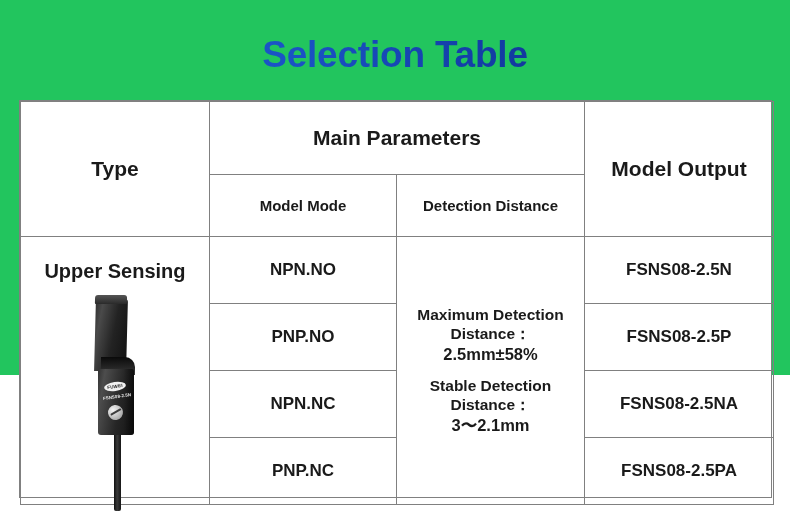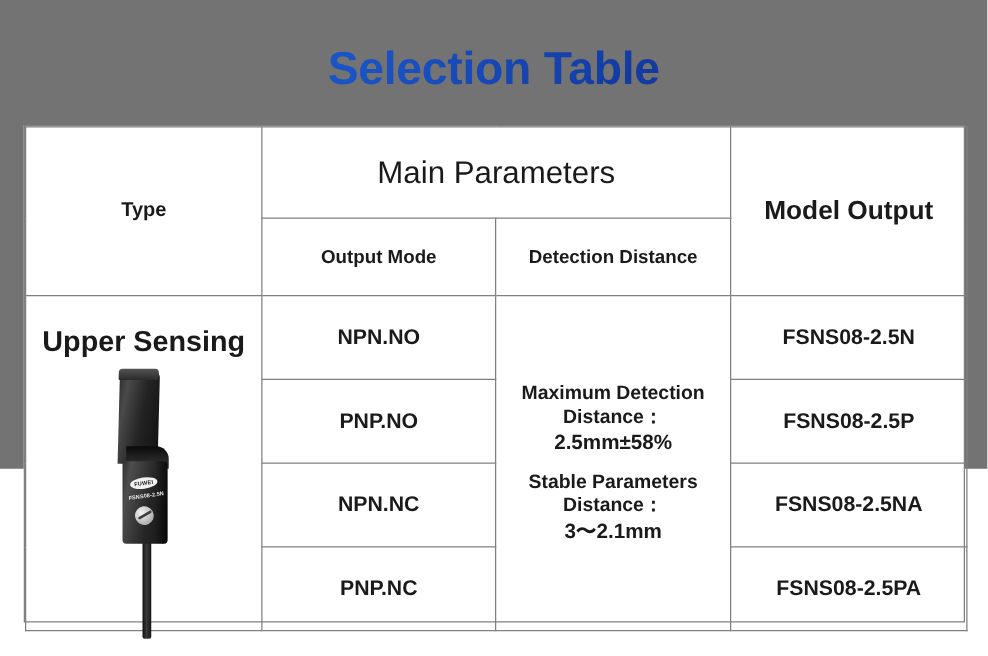--- a/index.html
+++ b/index.html
@@ -12,21 +12,21 @@
     height: 525px;
     font-family: "Liberation Sans", sans-serif;
     color: #1a1a1a;
     overflow: hidden;
   }
 
   .page {
     position: relative;
     width: 790px;
     height: 375px;
-    background: #737373;
+    background: #22c55e;
   }
 
   
   .title {
     position: absolute;
     left: 0;
     top: 34px;
     width: 790px;
     text-align: center;
     font-size: 37px;
@@ -64,26 +64,26 @@
     padding: 0;
   }
 
   .col-type    { width: 189px; }
   .col-output  { width: 187px; }
   .col-dist    { width: 188px; }
   .col-model   { width: 189px; }
 
   
   .h-type {
-    font-size: 16px;
+    font-size: 21px;
     font-weight: bold;
   }
   .h-main {
-    font-size: 25px;
-    font-weight: normal;
+    font-size: 21px;
+    font-weight: bold;
     height: 72px;
   }
   .h-sub {
     font-size: 15px;
     font-weight: bold;
     height: 61px;
   }
   .h-model {
     font-size: 21px;
     font-weight: bold;
@@ -123,21 +123,21 @@
     width: 100%;
     height: 100%;
     display: block;
   }
   .type-label {
     position: absolute;
     top: 23px;
     left: 0;
     width: 100%;
     text-align: center;
-    font-size: 23px;
+    font-size: 20px;
     font-weight: bold;
   }
 
   
   .sensor {
     position: absolute;
     left: 50%;
     top: 60px;
     width: 120px;
     height: 210px;
@@ -281,21 +281,21 @@
       </colgroup>
       <tbody>
 
         <tr>
           <td class="h-type" rowspan="2">Type</td>
           <td class="h-main" colspan="2">Main Parameters</td>
           <td class="h-model" rowspan="2">Model Output</td>
         </tr>
 
         <tr>
-          <td class="h-sub">Output Mode</td>
+          <td class="h-sub">Model Mode</td>
           <td class="h-sub">Detection Distance</td>
         </tr>
 
         <tr>
           <td class="type-cell" rowspan="4">
             <div class="type-inner">
               <div class="type-label">Upper Sensing</div>
               <div class="sensor">
                 <div class="cable"></div>
                 <div class="body-rear"></div>
@@ -310,21 +310,21 @@
                 <div class="model-print">FSNS08-2.5N</div>
                 <div class="screw"></div>
               </div>
             </div>
           </td>
           <td class="c-output">NPN.NO</td>
           <td class="c-dist" rowspan="4">
             <span class="dist-block">Maximum Detection Distance：</span>
             <span class="dist-block dist-big">2.5mm±58%</span>
             <span class="dist-gap"></span>
-            <span class="dist-block">Stable Parameters Distance：</span>
+            <span class="dist-block">Stable Detection Distance：</span>
             <span class="dist-block dist-big">3〜2.1mm</span>
           </td>
           <td class="c-model">FSNS08-2.5N</td>
         </tr>
 
         <tr>
           <td class="c-output">PNP.NO</td>
           <td class="c-model">FSNS08-2.5P</td>
         </tr>
 

